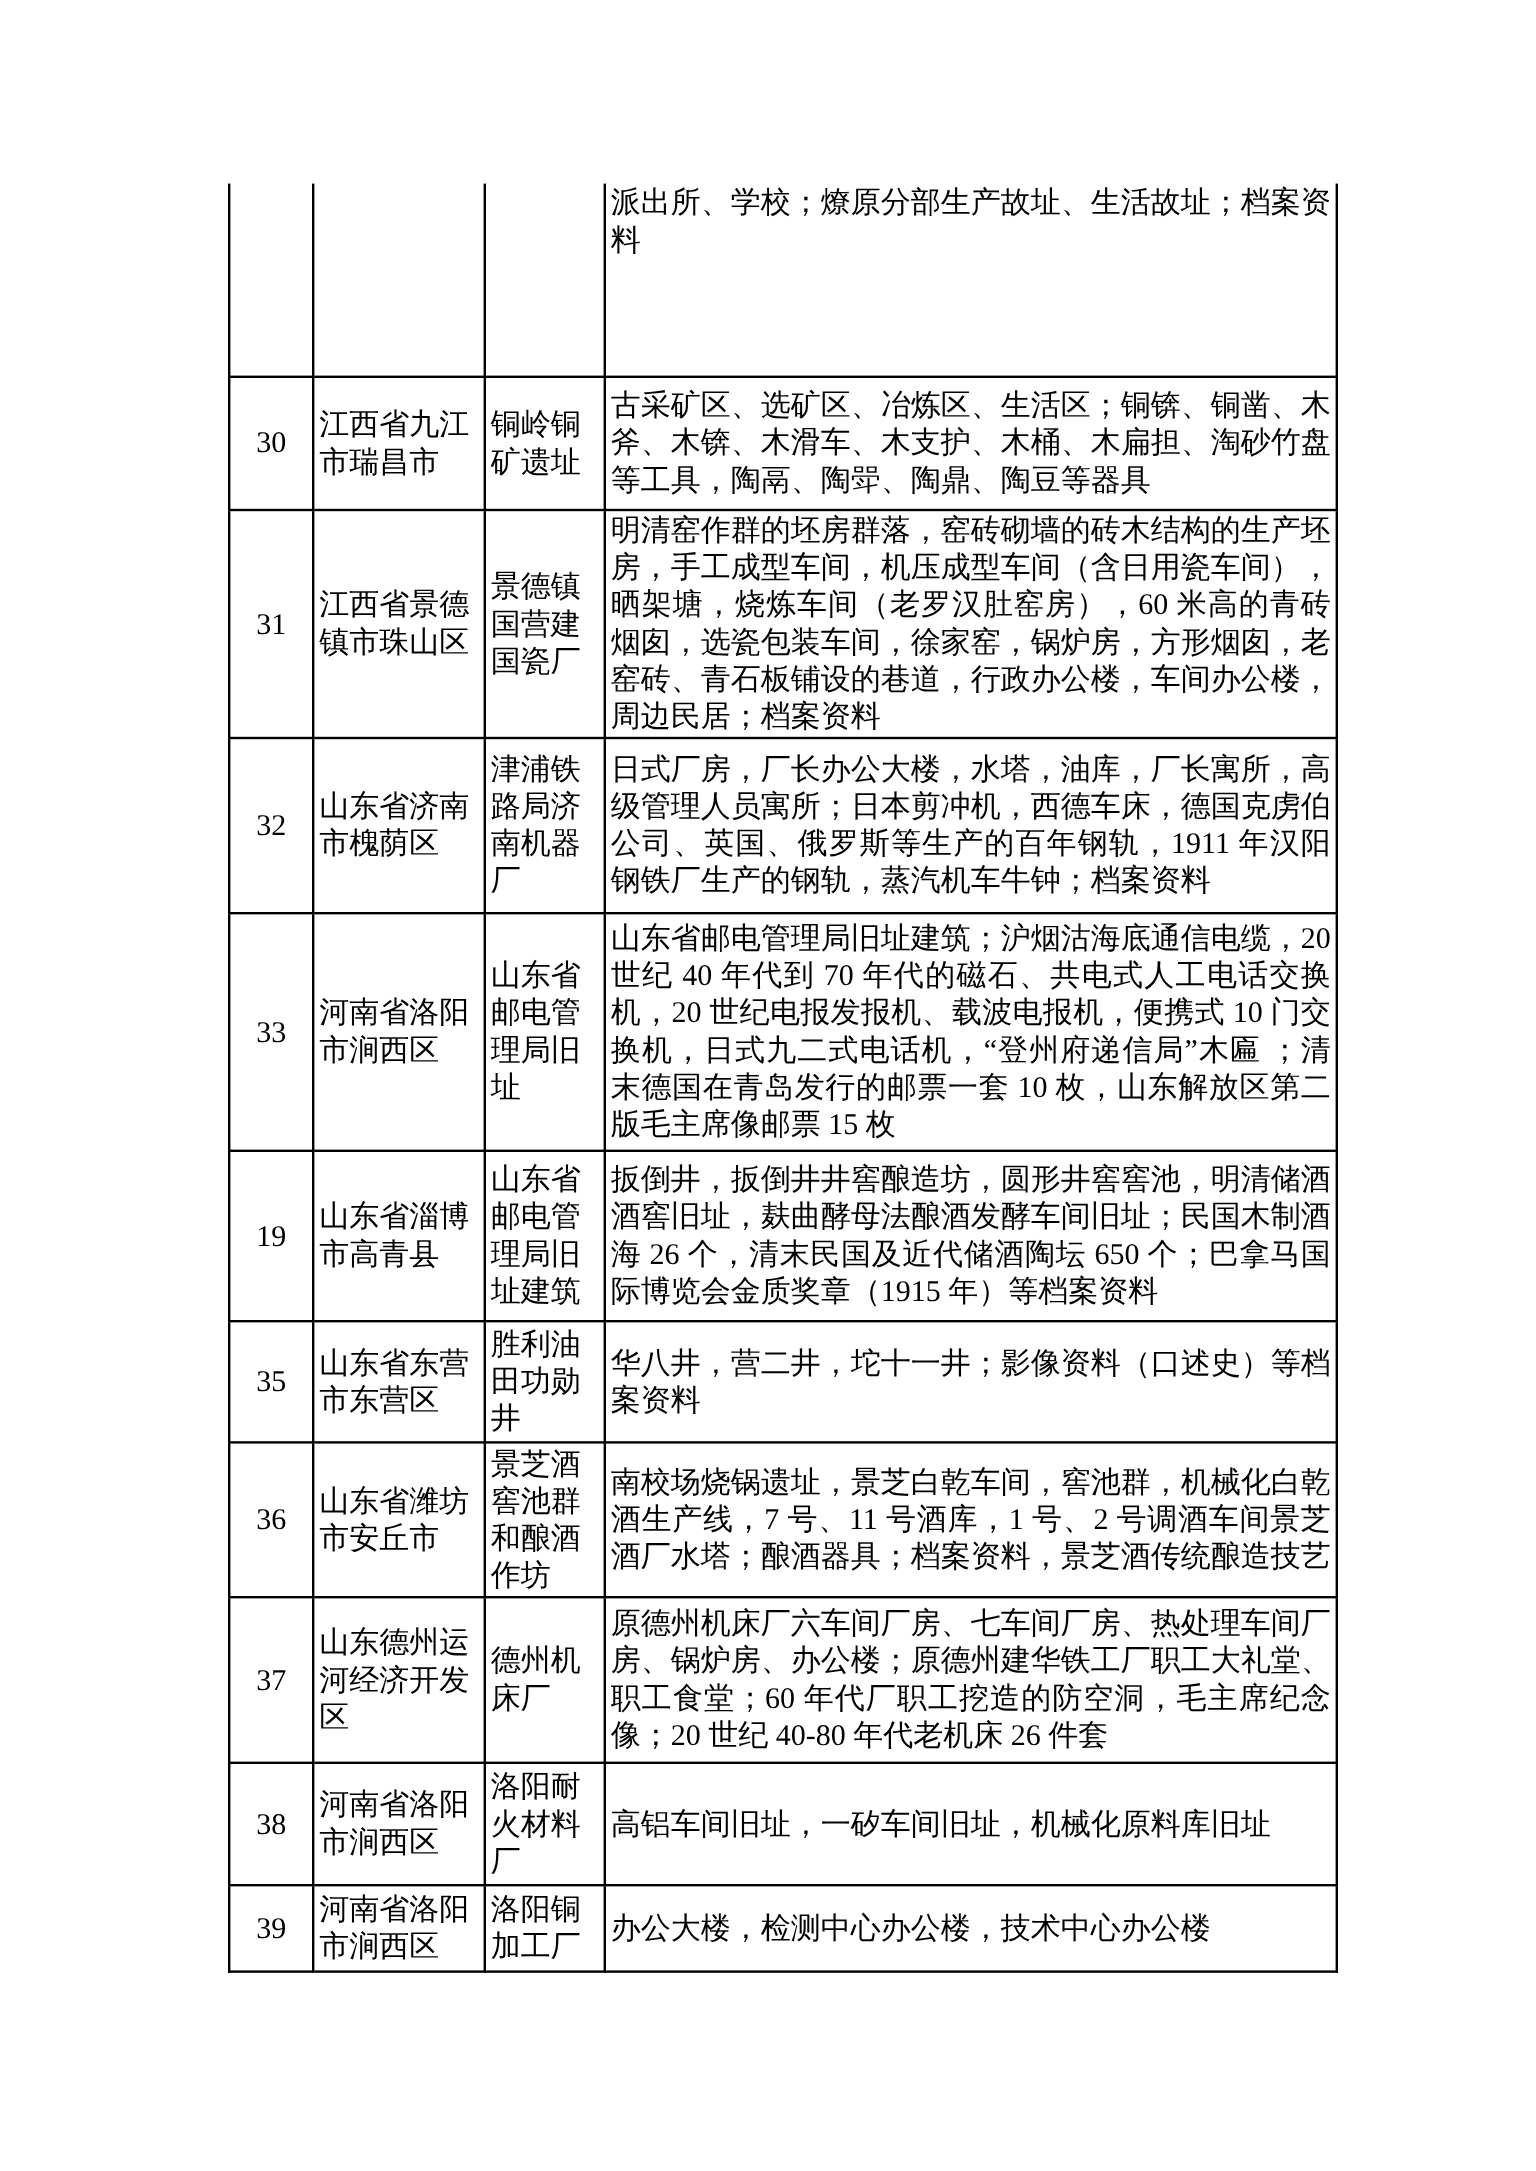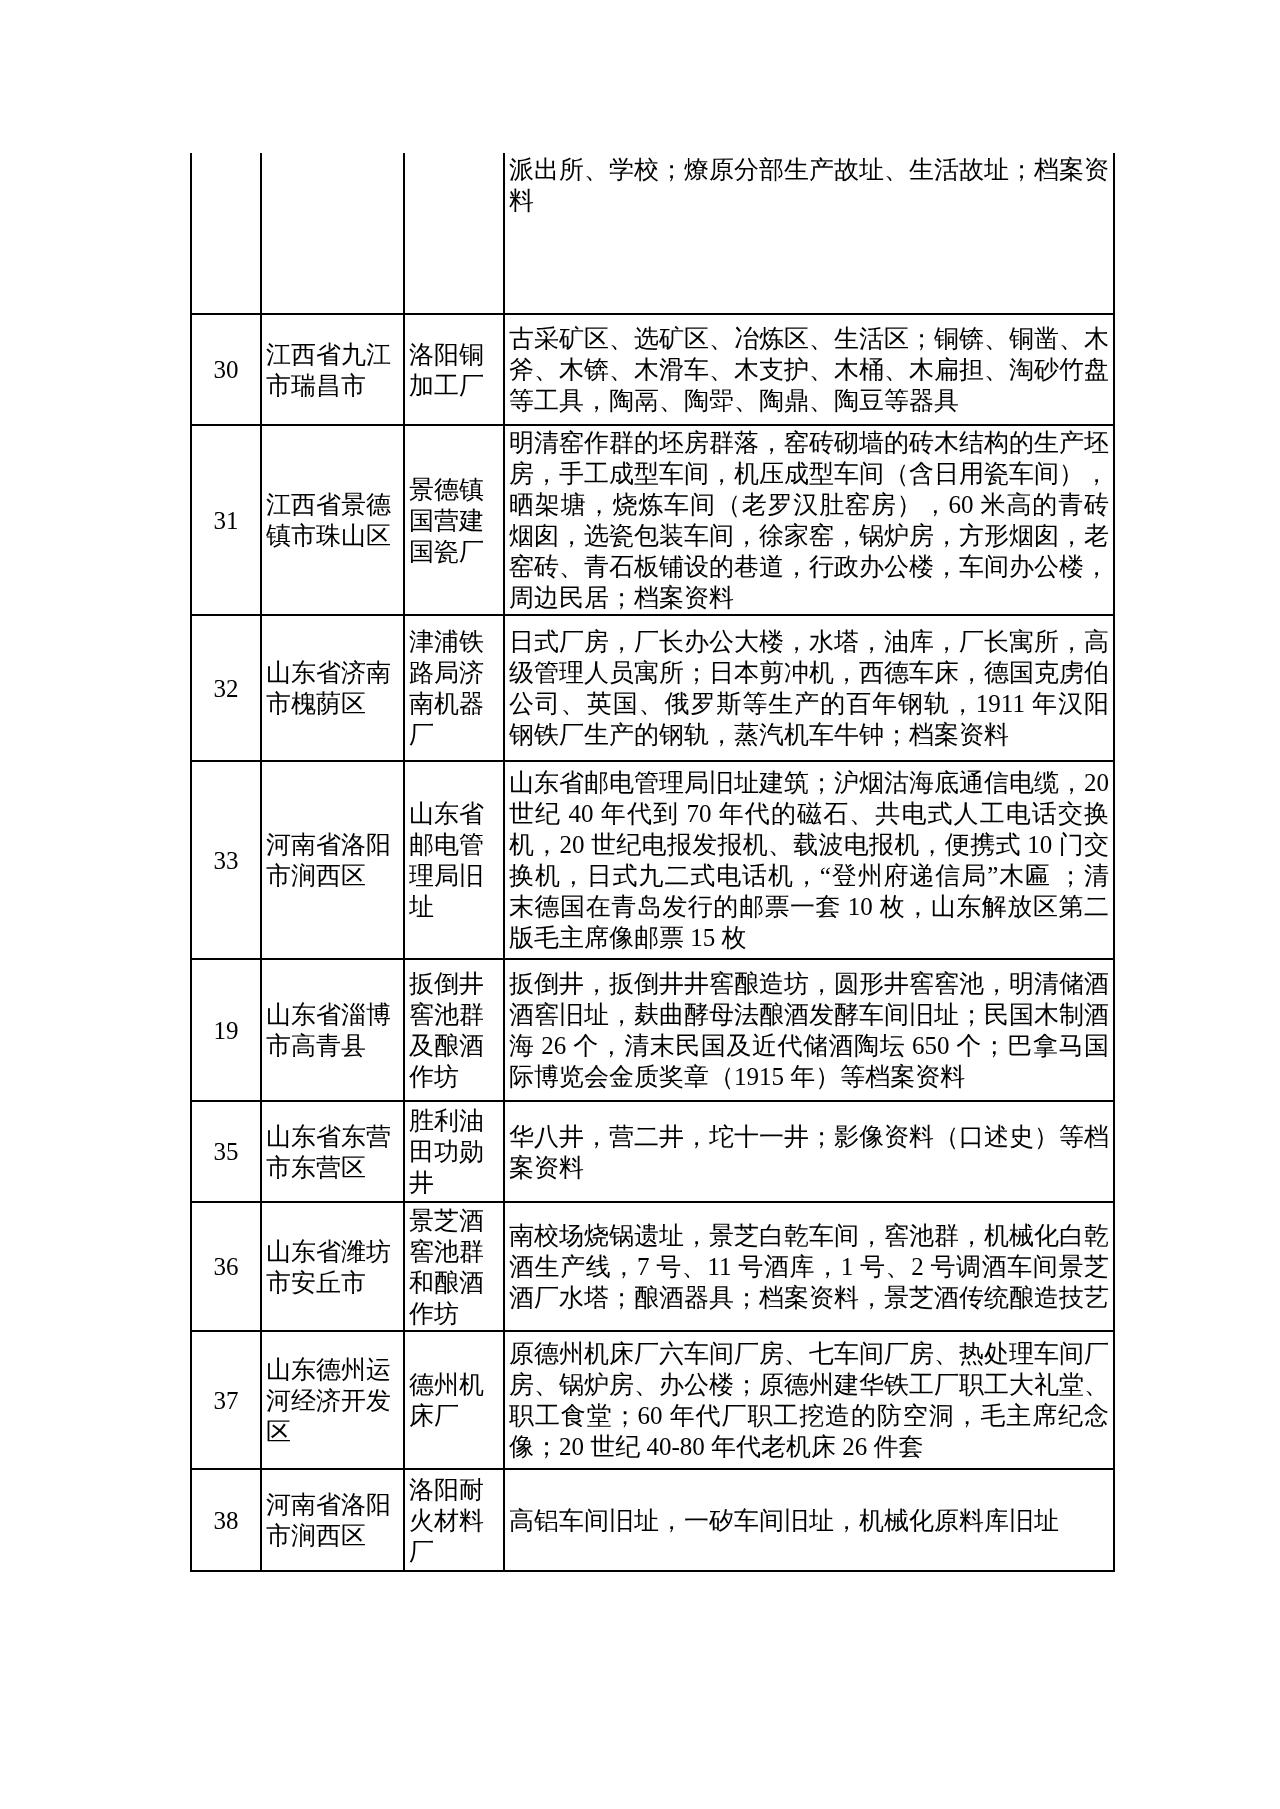--- a/index.html
+++ b/index.html
@@ -72,21 +72,21 @@
     <tbody>
         <tr class="partial-row" style="height: 161px;">
           <td class="cell-num"></td>
           <td class="cell-loc"></td>
           <td class="cell-site"></td>
           <td class="cell-desc">派出所、学校；燎原分部生产故址、生活故址；档案资料</td>
         </tr>
         <tr style="height: 111px;">
           <td class="cell-num">30</td>
           <td class="cell-loc">江西省九江市瑞昌市</td>
-          <td class="cell-site">洛阳铜加工厂</td>
+          <td class="cell-site">铜岭铜矿遗址</td>
           <td class="cell-desc">古采矿区、选矿区、冶炼区、生活区；铜锛、铜凿、木斧、木锛、木滑车、木支护、木桶、木扁担、淘砂竹盘等工具，陶鬲、陶斝、陶鼎、陶豆等器具</td>
         </tr>
         <tr style="height: 189px;">
           <td class="cell-num">31</td>
           <td class="cell-loc">江西省景德镇市珠山区</td>
           <td class="cell-site">景德镇国营建国瓷厂</td>
           <td class="cell-desc">明清窑作群的坯房群落，窑砖砌墙的砖木结构的生产坯房，手工成型车间，机压成型车间（含日用瓷车间），晒架塘，烧炼车间（老罗汉肚窑房），60 米高的青砖烟囱，选瓷包装车间，徐家窑，锅炉房，方形烟囱，老窑砖、青石板铺设的巷道，行政办公楼，车间办公楼，周边民居；档案资料</td>
         </tr>
         <tr style="height: 146px;">
           <td class="cell-num">32</td>
@@ -96,21 +96,21 @@
         </tr>
         <tr style="height: 198px;">
           <td class="cell-num">33</td>
           <td class="cell-loc">河南省洛阳市涧西区</td>
           <td class="cell-site">山东省邮电管理局旧址</td>
           <td class="cell-desc">山东省邮电管理局旧址建筑；沪烟沽海底通信电缆，20 世纪 40 年代到 70 年代的磁石、共电式人工电话交换机，20 世纪电报发报机、载波电报机，便携式 10 门交换机，日式九二式电话机，“登州府递信局”木匾 ；清末德国在青岛发行的邮票一套 10 枚，山东解放区第二版毛主席像邮票 15 枚</td>
         </tr>
         <tr style="height: 142px;">
           <td class="cell-num">19</td>
           <td class="cell-loc">山东省淄博市高青县</td>
-          <td class="cell-site">扳倒井窖池群及酿酒作坊</td>
+          <td class="cell-site">山东省邮电管理局旧址建筑</td>
           <td class="cell-desc">扳倒井，扳倒井井窖酿造坊，圆形井窖窖池，明清储酒酒窖旧址，麸曲酵母法酿酒发酵车间旧址；民国木制酒海 26 个，清末民国及近代储酒陶坛 650 个；巴拿马国际博览会金质奖章（1915 年）等档案资料</td>
         </tr>
         <tr style="height: 101px;">
           <td class="cell-num">35</td>
           <td class="cell-loc">山东省东营市东营区</td>
           <td class="cell-site">胜利油田功勋井</td>
           <td class="cell-desc">华八井，营二井，坨十一井；影像资料（口述史）等档案资料</td>
         </tr>
         <tr style="height: 129px;">
           <td class="cell-num">36</td>
@@ -123,15 +123,21 @@
           <td class="cell-loc">山东德州运河经济开发区</td>
           <td class="cell-site">德州机床厂</td>
           <td class="cell-desc">原德州机床厂六车间厂房、七车间厂房、热处理车间厂房、锅炉房、办公楼；原德州建华铁工厂职工大礼堂、职工食堂；60 年代厂职工挖造的防空洞，毛主席纪念像；20 世纪 40-80 年代老机床 26 件套</td>
         </tr>
         <tr style="height: 102px;">
           <td class="cell-num">38</td>
           <td class="cell-loc">河南省洛阳市涧西区</td>
           <td class="cell-site">洛阳耐火材料厂</td>
           <td class="cell-desc">高铝车间旧址，一矽车间旧址，机械化原料库旧址</td>
         </tr>
+        <tr style="height: 72px;">
+          <td class="cell-num">39</td>
+          <td class="cell-loc">河南省洛阳市涧西区</td>
+          <td class="cell-site">洛阳铜加工厂</td>
+          <td class="cell-desc">办公大楼，检测中心办公楼，技术中心办公楼</td>
+        </tr>
       </tbody>
   </table>
 </div>
 
 </body></html>

